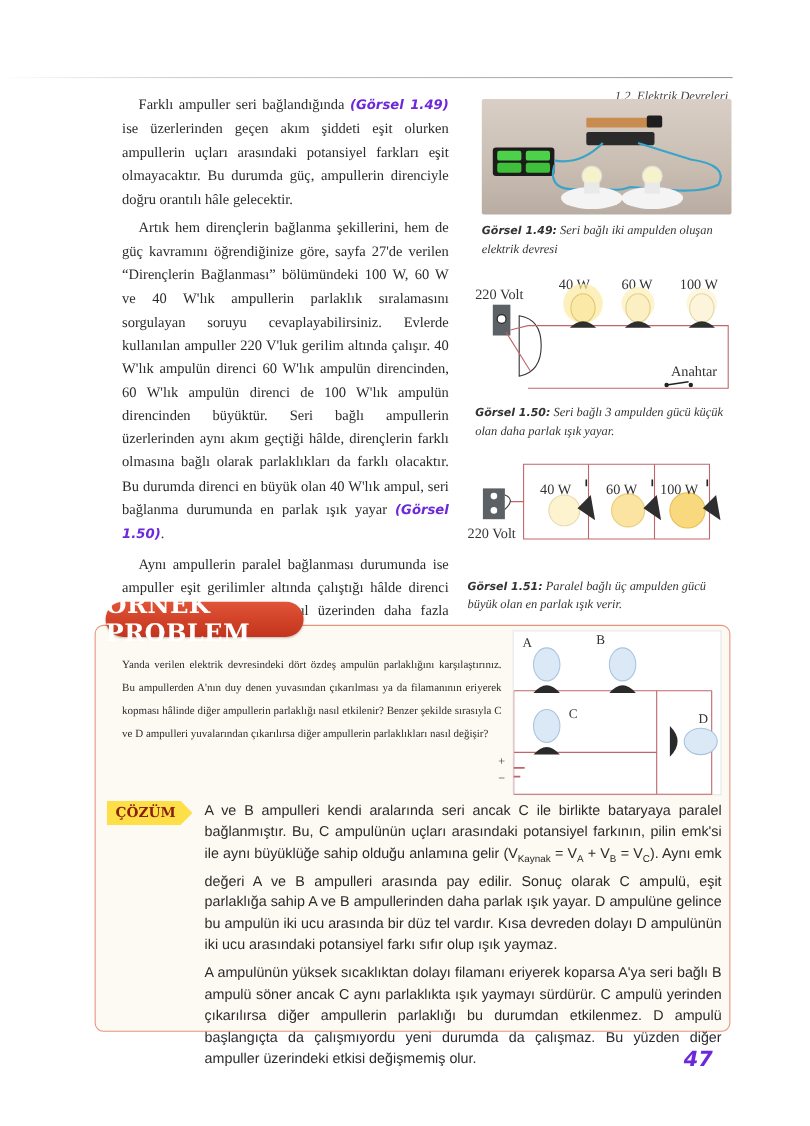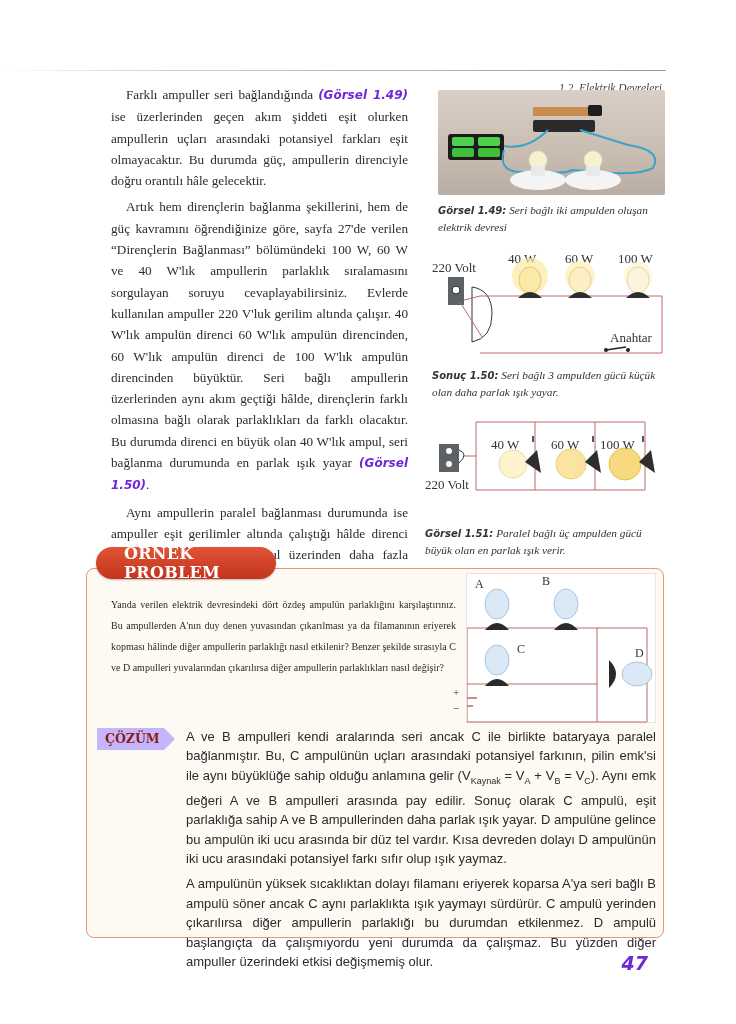--- a/index.html
+++ b/index.html
@@ -15,25 +15,25 @@
   .ref.dark { color: #6d28d9; }
 
   .photo { position: absolute; left: 438px; top: 90px; width: 227px; height: 105px; border-radius: 2px; background: linear-gradient(#d9cfc6, #c9bdb2 60%, #b9ada3); overflow: hidden; }
   .caption { position: absolute; font-family: "Liberation Serif", serif; font-style: italic; font-size: 11.3px; line-height: 16px; color: #333; }
   .caption .lab { font-family: "DejaVu Sans", sans-serif; font-weight: bold; font-size: 10px; color: #333; }
 
   .fig { position: absolute; }
   .fig-label { position: absolute; font-family: "Liberation Serif", serif; font-size: 13px; color: #333; }
 
   .ex-box { position: absolute; left: 86px; top: 568px; width: 578px; height: 370px; border: 1.5px solid #e8947b; border-radius: 8px; background: #fdf9f3; }
-  .ex-tab { position: absolute; left: 96px; top: 547px; width: 180px; height: 32px; border-radius: 16px; background: linear-gradient(#e25437, #c2341c); box-shadow: 0 1px 2px rgba(0,0,0,0.25); color: #fff; font-family: "DejaVu Serif", serif; font-weight: bold; font-size: 16px; letter-spacing: 0.3px; display: flex; align-items: center; justify-content: center; padding-left: 28px; }
+  .ex-tab { position: absolute; left: 96px; top: 547px; width: 180px; height: 32px; border-radius: 16px; background: linear-gradient(#e25437, #c2341c); box-shadow: 0 1px 2px rgba(0,0,0,0.25); color: #fff; font-family: "DejaVu Serif", serif; font-weight: bold; font-size: 22px; letter-spacing: 0.3px; display: flex; align-items: center; justify-content: center; }
   .ex-text { position: absolute; left: 111px; top: 594px; width: 345px; font-family: "Liberation Serif", serif; font-size: 10px; line-height: 21px; text-align: justify; color: #2b2b2b; }
   .circuit-box { position: absolute; left: 466px; top: 573px; width: 190px; height: 150px; background: #fff; border: 1px solid #e6e6e6; }
 
-  .cozum-tag { position: absolute; left: 97px; top: 728px; width: 78px; height: 22px; background: #c4b5fd; clip-path: polygon(0 0, 86% 0, 100% 50%, 86% 100%, 0 100%); font-family: "DejaVu Serif", serif; font-weight: bold; font-size: 12.5px; color: #8b1e10; padding-left: 8px; line-height: 22px; }
+  .cozum-tag { position: absolute; left: 97px; top: 728px; width: 78px; height: 22px; background: #fde047; clip-path: polygon(0 0, 86% 0, 100% 50%, 86% 100%, 0 100%); font-family: "DejaVu Serif", serif; font-weight: bold; font-size: 12.5px; color: #8b1e10; padding-left: 8px; line-height: 22px; }
   .sol-text { position: absolute; left: 186px; top: 727px; width: 470px; font-family: Liberation Sans, sans-serif; font-size: 13px; line-height: 19.4px; text-align: justify; color: #2b2b2b; }
   .sol-text p { margin-bottom: 6px; }
   .sol-text sub { font-size: 9px; }
 
   .page-num { position: absolute; right: 88px; top: 952px; font-family: "DejaVu Sans", sans-serif; font-weight: bold; font-style: italic; font-size: 19px; color: #6d28d9; }
 </style>
 </head>
 <body>
 
 <div class="header-title">1.2. Elektrik Devreleri</div>
@@ -88,21 +88,21 @@
     <ellipse cx="208" cy="30" rx="11" ry="13" fill="#fdf4dc" stroke="#e4d7a8"></ellipse>
     <path d="M88 48 Q100 36 112 48 Z" fill="#2e2e2e"></path>
     <path d="M138 48 Q150 36 162 48 Z" fill="#2e2e2e"></path>
     <path d="M196 48 Q208 36 220 48 Z" fill="#2e2e2e"></path>
     <path d="M176 100 L196 97" stroke="#222" stroke-width="1.5"></path>
     <circle cx="176" cy="100" r="2" fill="#222"></circle>
       <circle cx="198" cy="100" r="2" fill="#222"></circle>
   </svg>
 </div>
 <div class="caption" style="left:432px; top:367px; width:235px;">
-  <span class="lab">Sonuç 1.50:</span><span> Seri bağlı 3 ampulden gücü küçük olan daha parlak ışık yayar.</span>
+  <span class="lab">Görsel 1.50:</span><span> Seri bağlı 3 ampulden gücü küçük olan daha parlak ışık yayar.</span>
 </div>
 
 <div class="fig" style="left:425px; top:418px; width:245px; height:80px;">
   <svg width="245" height="80" viewBox="0 0 245 80" style="position:absolute; left:0; top:0;">
     <path d="M51 4 L220 4 L220 72 L51 72 Z M51 38 L30 38" stroke="#c0666a" fill="none"></path>
     <path d="M110 4 L110 72 M170 4 L170 72" stroke="#c0666a" fill="none"></path>
     <rect x="14" y="26" width="20" height="28" fill="#5c6166"></rect>
     <circle cx="24" cy="33" r="3" fill="#fff"></circle>
       <circle cx="24" cy="46" r="3" fill="#fff"></circle>
     <path d="M34 32 Q44 36 34 45" stroke="#333" fill="#fff"></path>

